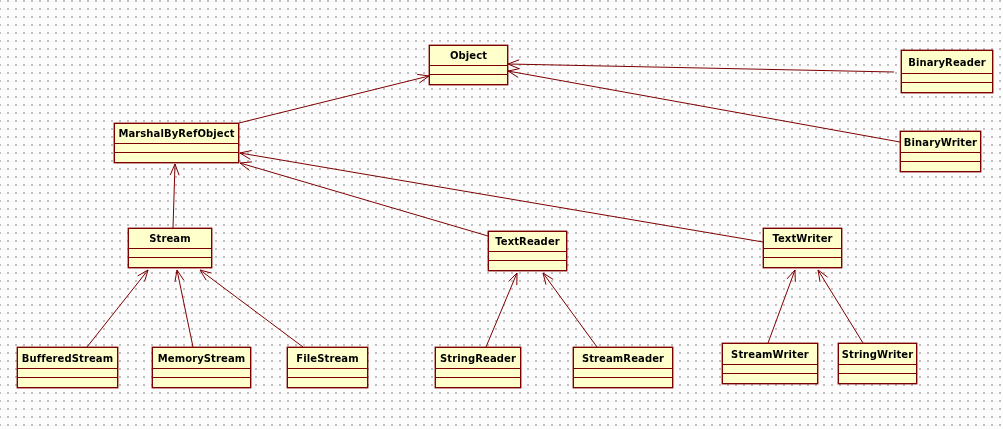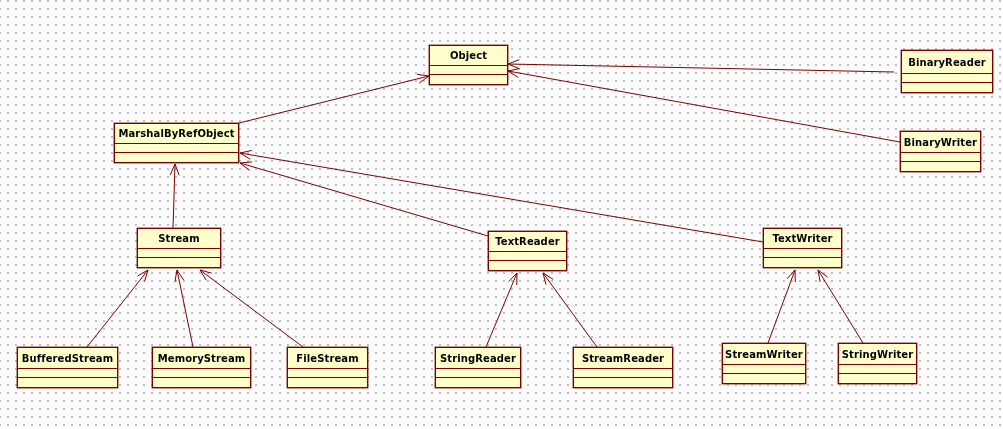--- a/index.html
+++ b/index.html
@@ -129,21 +129,21 @@
 <div class="uml-class" style="left: 429px; top: 45px; width: 79px; height: 40px;">
       <div class="title">Object</div>
       <div class="fields"></div>
       <div class="methods"></div>
     </div>
     <div class="uml-class" style="left: 114px; top: 123px; width: 125px; height: 40px;">
       <div class="title">MarshalByRefObject</div>
       <div class="fields"></div>
       <div class="methods"></div>
     </div>
-    <div class="uml-class" style="left: 128px; top: 228px; width: 84px; height: 40px; margin-left: 9px;">
+    <div class="uml-class" style="left: 128px; top: 228px; width: 84px; height: 40px;">
       <div class="title">Stream</div>
       <div class="fields"></div>
       <div class="methods"></div>
     </div>
     <div class="uml-class" style="left: 488px; top: 231px; width: 79px; height: 40px;">
       <div class="title">TextReader</div>
       <div class="fields"></div>
       <div class="methods"></div>
     </div>
     <div class="uml-class" style="left: 763px; top: 228px; width: 79px; height: 40px;">
@@ -169,21 +169,21 @@
     <div class="uml-class" style="left: 435px; top: 347px; width: 86px; height: 41px;">
       <div class="title">StringReader</div>
       <div class="fields"></div>
       <div class="methods"></div>
     </div>
     <div class="uml-class" style="left: 565px; top: 347px; width: 100px; height: 41px; margin-left: 8px;">
       <div class="title">StreamReader</div>
       <div class="fields"></div>
       <div class="methods"></div>
     </div>
-    <div class="uml-class" style="left: 722px; top: 343px; width: 84px; height: 41px;">
+    <div class="uml-class" style="left: 722px; top: 343px; width: 96px; height: 41px;">
       <div class="title">StreamWriter</div>
       <div class="fields"></div>
       <div class="methods"></div>
     </div>
     <div class="uml-class" style="left: 838px; top: 343px; width: 79px; height: 41px; text-align: center;">
       <div class="title">StringWriter</div>
       <div class="fields"></div>
       <div class="methods"></div>
     </div>
     <div class="uml-class" style="left: 894px; top: 50px; width: 92px; height: 43px; margin-left: 7px;">

